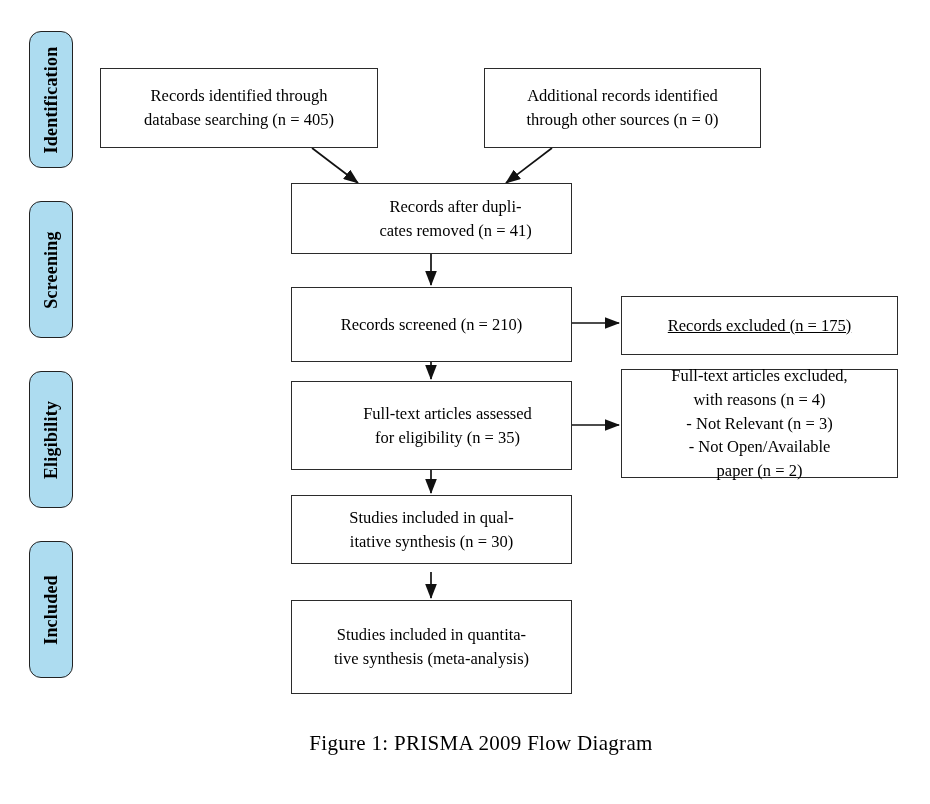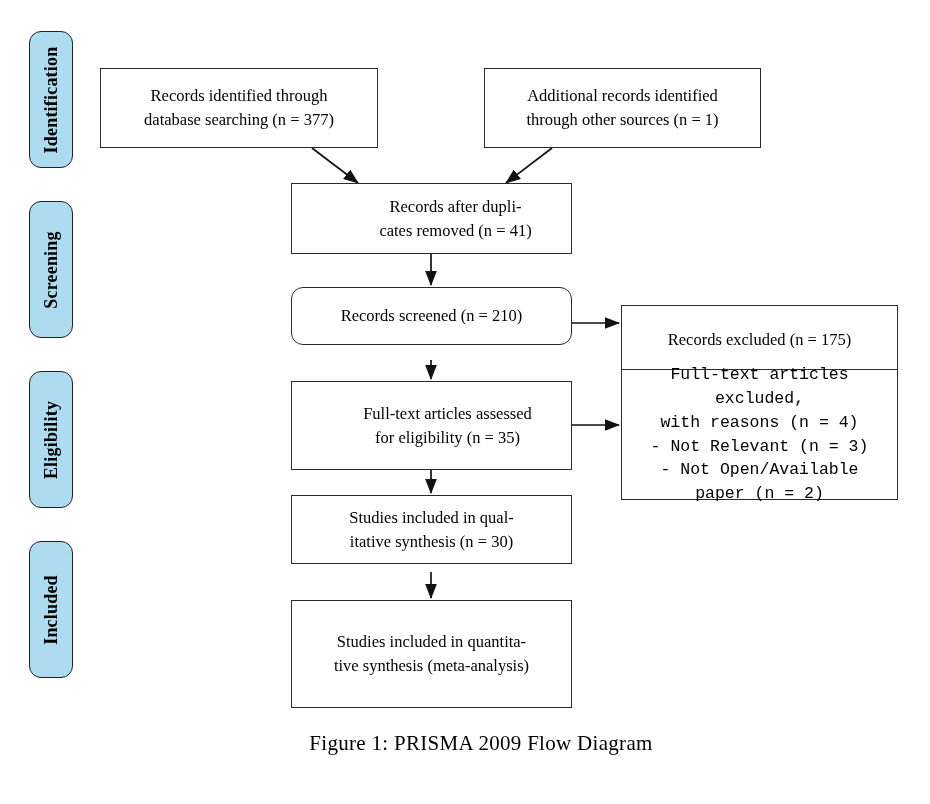--- a/index.html
+++ b/index.html
@@ -123,59 +123,59 @@
   <div class="stage-label" style="left:29px; top:371px; width:44px; height:137px;">
     <span class="stage-text">Eligibility</span>
   </div>
 
   <div class="stage-label" style="left:29px; top:541px; width:44px; height:137px;">
     <span class="stage-text">Included</span>
   </div>
 
   <div class="flow-box" style="left:100px; top:68px; width:278px; height:80px;">
     <span class="box-text">Records identified through
-database searching (n = 377)</span>
+database searching (n = 405)</span>
   </div>
 
   <div class="flow-box" style="left:484px; top:68px; width:277px; height:80px;">
     <span class="box-text">Additional records identified
-through other sources (n = 1)</span>
+through other sources (n = 0)</span>
   </div>
 
   <div class="flow-box" style="left:291px; top:183px; width:281px; height:71px;padding-left:48px;">
     <span class="box-text">Records after dupli-
 cates removed (n = 41)</span>
   </div>
 
-  <div class="flow-box" style="left:291px; top:287px; width:281px; height:58px;border-radius:12px;">
+  <div class="flow-box" style="left:291px; top:287px; width:281px; height:75px;">
     <span class="box-text">Records screened (n = 210)</span>
   </div>
 
-  <div class="flow-box" style="left:621px; top:305px; width:277px; height:70px;">
+  <div class="flow-box" style="left:621px; top:296px; width:277px; height:59px;text-decoration:underline;">
     <span class="box-text">Records excluded (n = 175)</span>
   </div>
 
   <div class="flow-box" style="left:291px; top:381px; width:281px; height:89px;padding-left:32px;">
     <span class="box-text">Full-text articles assessed
 for eligibility (n = 35)</span>
   </div>
 
-  <div class="flow-box" style="left:621px; top:369px; width:277px; height:131px;font-family:Liberation Mono, monospace;">
+  <div class="flow-box" style="left:621px; top:369px; width:277px; height:109px;">
     <span class="box-text">Full-text articles excluded,
 with reasons (n = 4)
 - Not Relevant (n = 3)
 - Not Open/Available
 paper (n = 2)</span>
   </div>
 
   <div class="flow-box" style="left:291px; top:495px; width:281px; height:69px;">
     <span class="box-text">Studies included in qual-
 itative synthesis (n = 30)</span>
   </div>
 
-  <div class="flow-box" style="left:291px; top:600px; width:281px; height:108px;">
+  <div class="flow-box" style="left:291px; top:600px; width:281px; height:94px;">
     <span class="box-text">Studies included in quantita-
 tive synthesis (meta-analysis)</span>
   </div>
 
   <div id="caption">Figure 1: PRISMA 2009 Flow Diagram</div>
 
 </div>
 
 </body></html>

